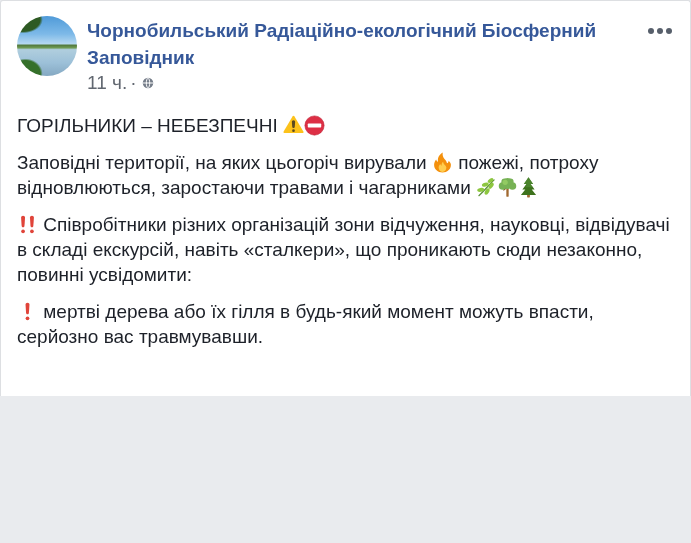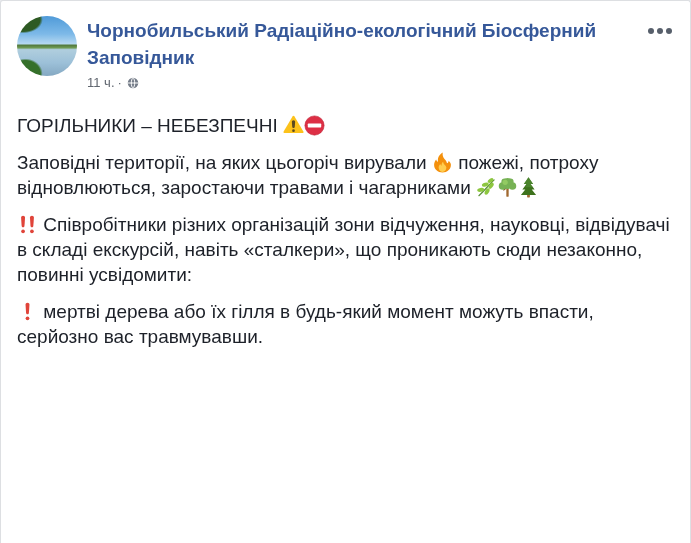--- a/index.html
+++ b/index.html
@@ -11,21 +11,21 @@
     --card-bg:#ffffff;
   }
   *{box-sizing:border-box;}
   html,body{margin:0;padding:0;}
   body{
     width:691px;height:543px;overflow:hidden;
     background:var(--page-bg);
     font-family:"Liberation Sans","DejaVu Sans",sans-serif;
   }
   .card{
-    width:691px;height:543px;
+    width:691px;height:396px;
     background:var(--card-bg);
     border:1px solid var(--card-border);
     border-bottom:none;
     border-radius:3px 3px 0 0;
   }
   .header{
     position:relative;
     display:flex;
     padding:15px 16px 6px 16px;
   }
@@ -41,21 +41,21 @@
         #b0cede 56%, #9cc0d8 78%, #84a8c2 100%);
   }
   .header-text{margin-left:10px;padding-top:1px;max-width:556px;}
   .page-name{
     display:inline;
     font-size:19px;font-weight:bold;line-height:27px;
     color:var(--link-color);text-decoration:none;cursor:pointer;
   }
   .meta{
     margin-top:3px;
-    font-size:13px;line-height:17px;color:var(--meta-text);
+    font-size:19px;line-height:17px;color:var(--meta-text);
     display:flex;align-items:center;
   }
   .meta a{color:var(--meta-text);text-decoration:none;cursor:pointer;}
   .meta .sep{margin:0 5px 0 3px;}
   .meta .globe svg{display:block;}
   .more-btn{
     position:absolute;right:14px;top:18px;
     width:32px;height:24px;
     display:flex;align-items:center;justify-content:center;
     cursor:pointer;border-radius:3px;

